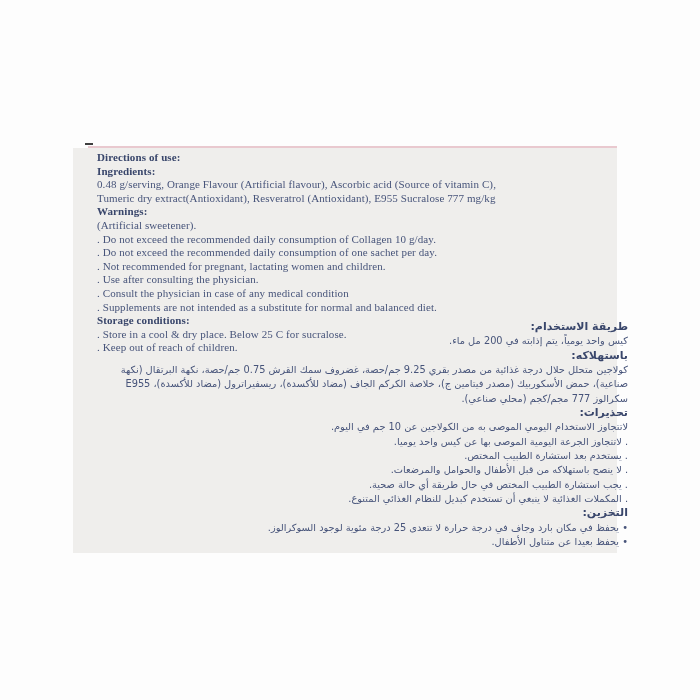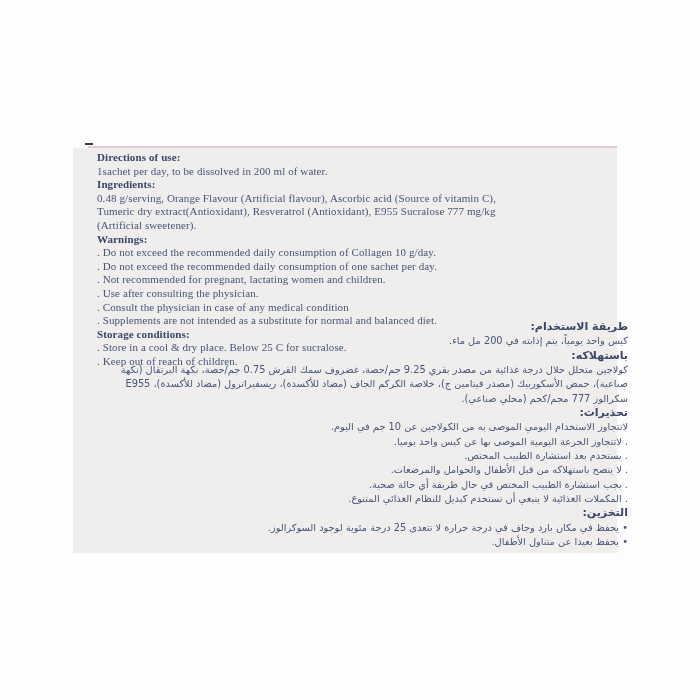--- a/index.html
+++ b/index.html
@@ -58,28 +58,27 @@
 <body>
 
 <div class="page">
 
   <div class="panel"></div>
   <div class="top-rule"></div>
   <div class="corner-tick"></div>
 
   <div class="en-block">
     <div class="ln hd">Directions of use:</div>
-    <div class="ln">1sachet per day, to be dissolved in 200 ml of water.</div>
 
     <div class="ln hd">Ingredients:</div>
     <div class="ln">0.48 g/serving, Orange Flavour (Artificial flavour), Ascorbic acid (Source of vitamin C),</div>
     <div class="ln">Tumeric dry extract(Antioxidant), Resveratrol (Antioxidant), E955 Sucralose 777 mg/kg</div>
+    <div class="ln hd">Warnings:</div>
+
     <div class="ln">(Artificial sweetener).</div>
-
-    <div class="ln hd">Warnings:</div>
     <div class="ln">. Do not exceed the recommended daily consumption of Collagen 10 g/day.</div>
     <div class="ln">. Do not exceed the recommended daily consumption of one sachet per day.</div>
     <div class="ln">. Not recommended for pregnant, lactating women and children.</div>
     <div class="ln">. Use after consulting the physician.</div>
     <div class="ln">. Consult the physician in case of any medical condition</div>
     <div class="ln">. Supplements are not intended as a substitute for normal and balanced diet.</div>
 
     <div class="ln hd">Storage conditions:</div>
     <div class="ln">. Store in a cool &amp; dry place. Below 25 C for sucralose.</div>
     <div class="ln">. Keep out of reach of children.</div>

